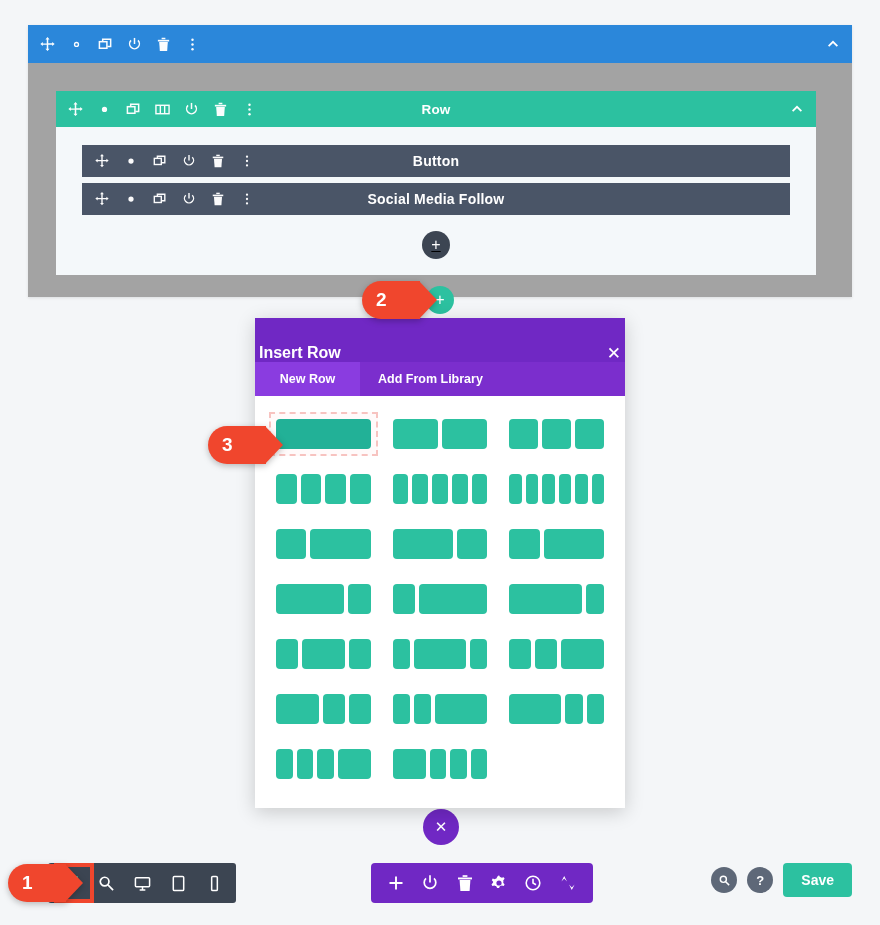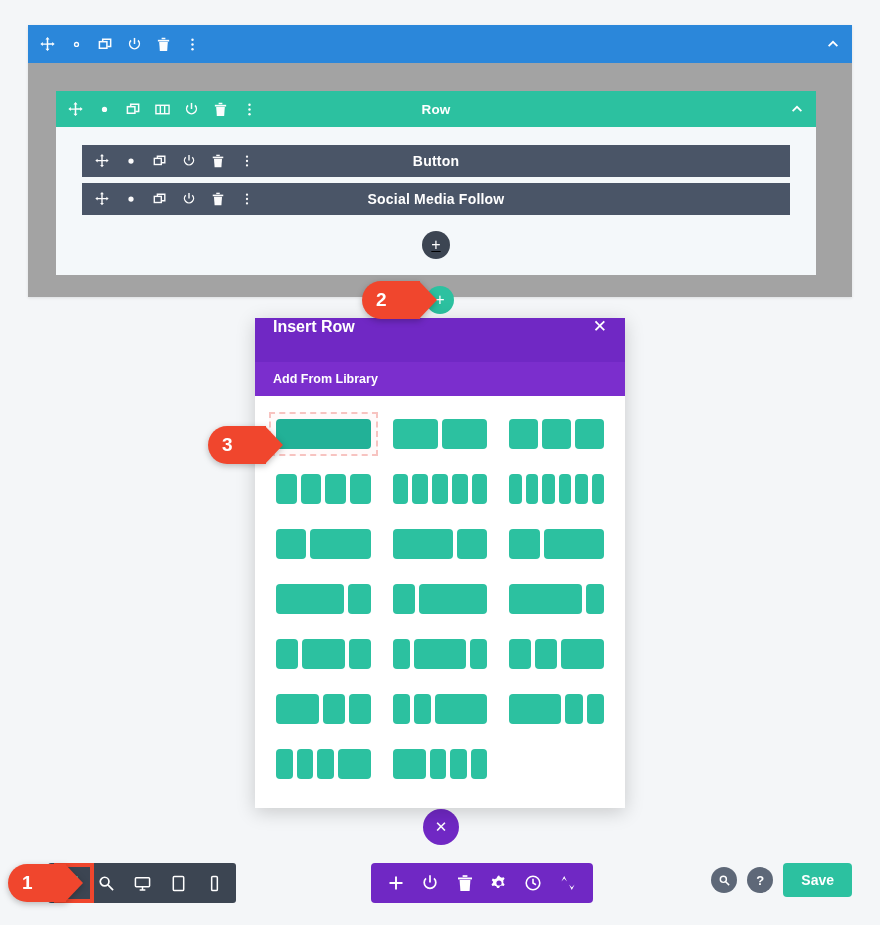--- a/index.html
+++ b/index.html
@@ -78,22 +78,22 @@
   
   .modal {
     position: absolute; left: 255px; top: 318px;
     width: 370px;
     background: #fff;
     box-shadow: 0 4px 18px rgba(0,0,0,0.18);
     z-index: 30;
   }
   .modal-head {
     background: #7028c4; color:#fff;
-    height: 44px; display:flex; align-items:flex-start;
-    padding: 0 18px;
+    height: 44px; display:flex; align-items:flex-end;
+    padding: 0 4px;
   }
   .modal-head h2 { font-size: 16px; font-weight: bold; }
   .modal-close {
     margin-left:auto; font-size: 17px; line-height:1; cursor:pointer;
   }
   .modal-tabs { display:flex; background:#7b2ecd; height: 34px; }
   .modal-tabs .tab {
     display:flex; align-items:center; justify-content:center;
     color:#fff; font-size: 12.5px; font-weight:bold;
     padding: 0 18px;
@@ -409,20 +409,21 @@
 </div>
 
 <div class="add-circle-green">+</div>
 
 <div class="modal">
   <div class="modal-head">
     <h2>Insert Row</h2>
     <span class="modal-close">✕</span>
   </div>
   <div class="modal-tabs">
+    <div class="tab active">New Row</div>
     <div class="tab">Add From Library</div>
   </div>
   <div class="modal-body">
     <div class="layout-grid" id="layout-grid">
         <div class="layout-cell selected">
           <div class="cols">
             <i style="flex: 1 1 0px;"></i>
           </div>
         </div>
         <div class="layout-cell">

